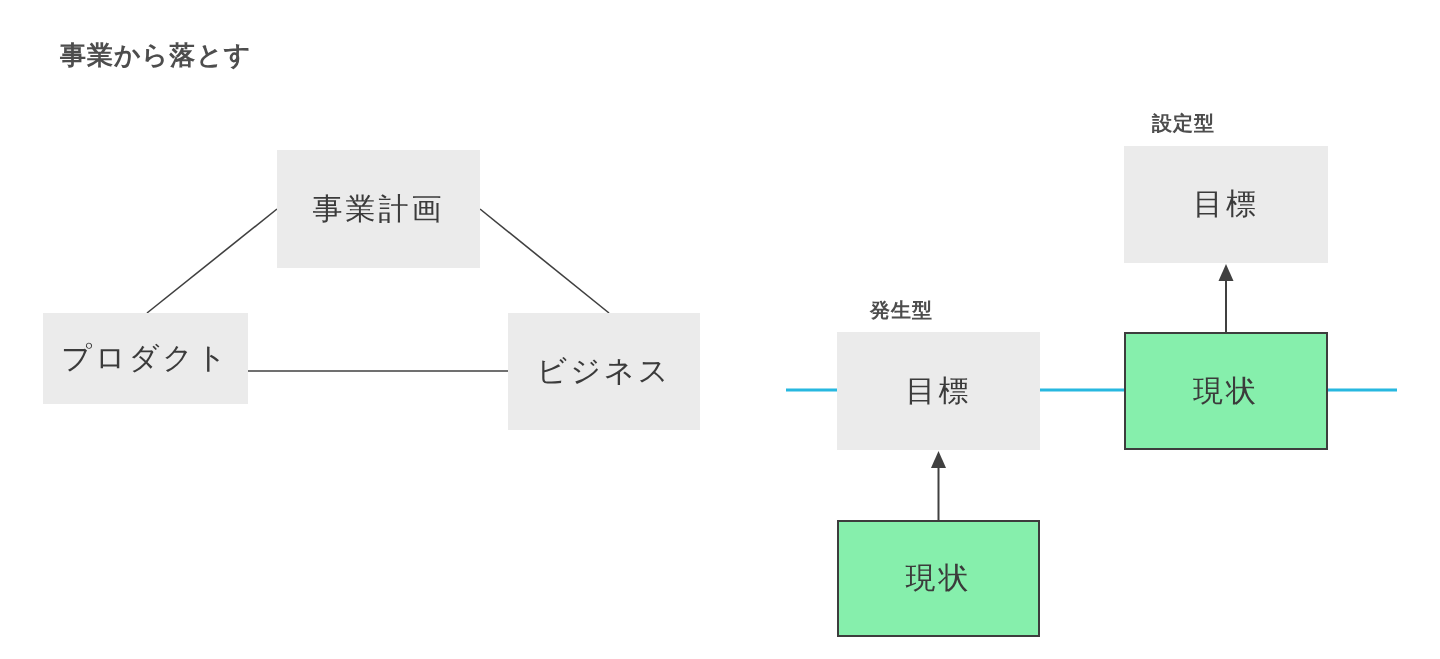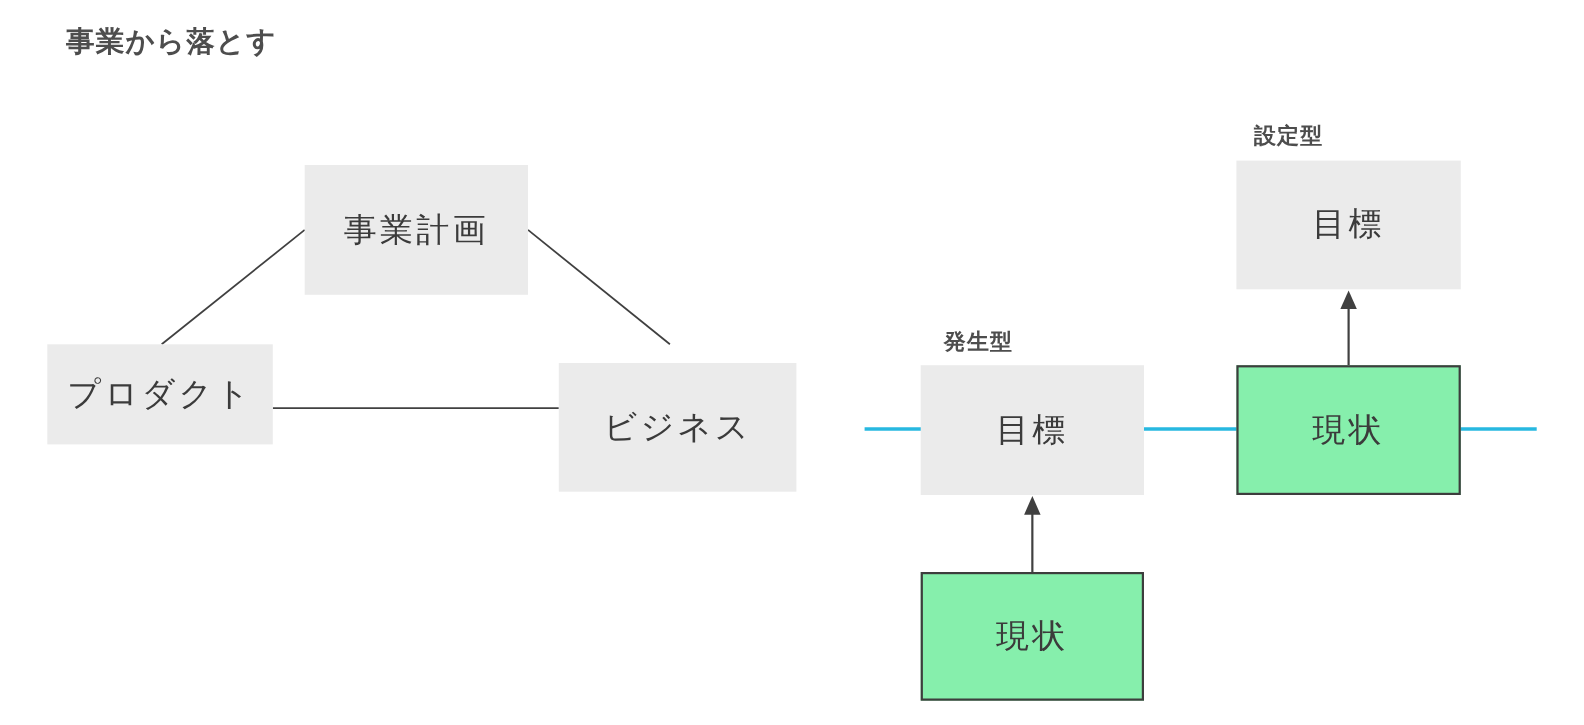--- a/index.html
+++ b/index.html
@@ -40,20 +40,21 @@
     white-space: nowrap;
   }
   .type-label {
     position: absolute;
     z-index: 2;
     font-size: 20px;
     font-weight: bold;
     color: var(--title-text);
     letter-spacing: 1px;
     white-space: nowrap;
+    margin-left: 12px;
   }
   .node {
     position: absolute;
     z-index: 1;
     display: flex;
     align-items: center;
     justify-content: center;
     font-size: 30px;
     letter-spacing: 3px;
     color: var(--node-text);
@@ -75,25 +76,25 @@
 
     <line class="accent-line" x1="786" y1="390" x2="1397" y2="390"></line>
 
     <line class="arrow-line" x1="938.5" y1="467" x2="938.5" y2="520"></line>
     <polygon class="arrow-head" points="938.5,451 931,468 946,468"></polygon>
 
     <line class="arrow-line" x1="1226" y1="280" x2="1226" y2="332"></line>
     <polygon class="arrow-head" points="1226,264 1218.5,281 1233.5,281"></polygon>
   </svg>
 
-  <div class="section-title" style="left:60px; top:20px;">事業から落とす</div>
+  <div class="section-title" style="left:60px; top:38px;">事業から落とす</div>
 
   <div class="node filled" style="left:277px; top:150px; width:203px; height:118px;">事業計画</div>
   <div class="node filled" style="left:43px; top:313px; width:205px; height:91px;">プロダクト</div>
-  <div class="node filled" style="left:508px; top:330px; width:216px; height:117px;text-align:center;">ビジネス</div>
+  <div class="node filled" style="left:508px; top:313px; width:192px; height:117px;text-align:center;">ビジネス</div>
 
   <div class="type-label" style="left:1140px; top:110px;">設定型</div>
   <div class="node filled" style="left:1124px; top:146px; width:204px; height:117px;">目標</div>
   <div class="node outlined" style="left:1124px; top:332px; width:204px; height:118px;">現状</div>
 
   <div class="type-label" style="left:858px; top:297px;">発生型</div>
   <div class="node filled" style="left:837px; top:332px; width:203px; height:118px;">目標</div>
   <div class="node outlined" style="left:837px; top:520px; width:203px; height:117px;">現状</div>
 
 </div>

